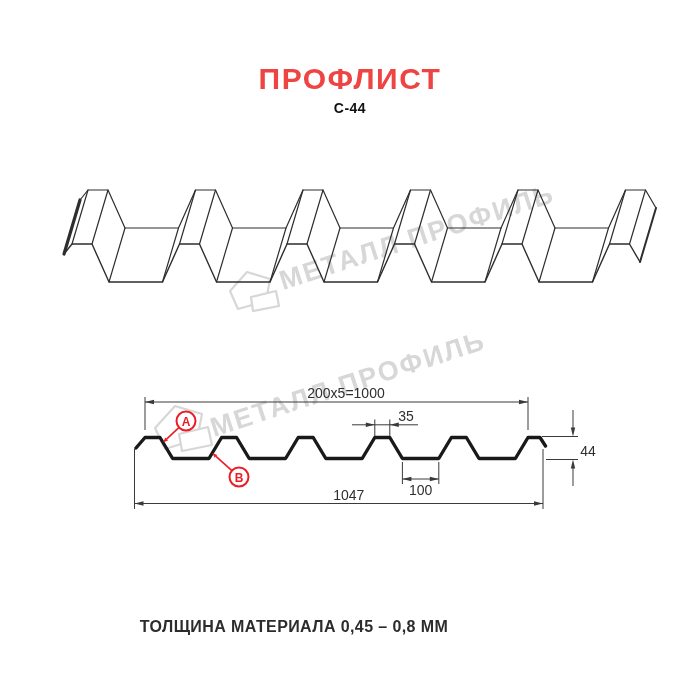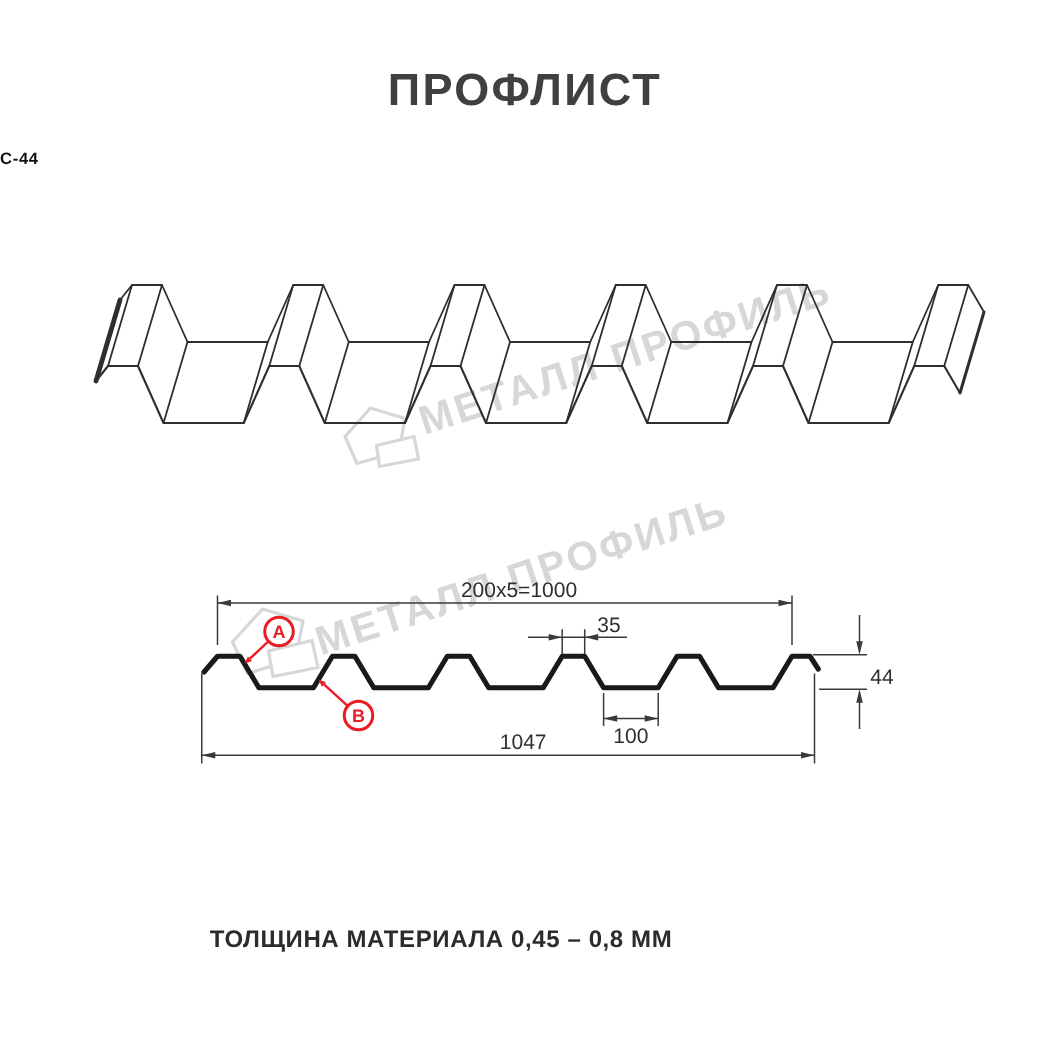--- a/index.html
+++ b/index.html
@@ -1,26 +1,26 @@
 <!DOCTYPE html>
 <html><head>
 <meta charset="utf-8">
 <style>
   html,body{margin:0;padding:0;background:#ffffff;}
   #stage{
     position:relative;width:700px;height:700px;background:#ffffff;overflow:hidden;
     font-family:"Liberation Sans", sans-serif;
   }
   .title{
-    position:absolute;left:0;top:44px;width:700px;text-align:center;
-    font-size:30px;font-weight:800;letter-spacing:1.5px;color:#404040;
+    position:absolute;left:0;top:62px;width:700px;text-align:center;
+    font-size:30px;font-weight:800;letter-spacing:1.5px;color:#ef4444;
   }
   .subtitle{
-    position:absolute;left:0;top:100px;width:700px;
-    font-size:11px;font-weight:700;letter-spacing:0.5px;color:#101010;
+    position:absolute;left:0;top:100px;width:700px;text-align:center;
+    font-size:14px;font-weight:700;letter-spacing:0.5px;color:#101010;
   }
   .footer{
     position:absolute;left:0;top:618px;width:588px;text-align:center;
     font-size:16px;font-weight:600;letter-spacing:0.4px;color:#2c2c2c;
   }
   svg{position:absolute;left:0;top:0;}
   .dimline{stroke:#3a3a3a;stroke-width:1;fill:none;}
   .dimarrow{fill:#3a3a3a;stroke:none;}
   .dimtext{fill:#2f2f2f;font-family:"Liberation Sans",sans-serif;font-size:14px;}
   .profile{stroke:#191919;stroke-width:3.4;fill:none;stroke-linejoin:round;stroke-linecap:round;}

